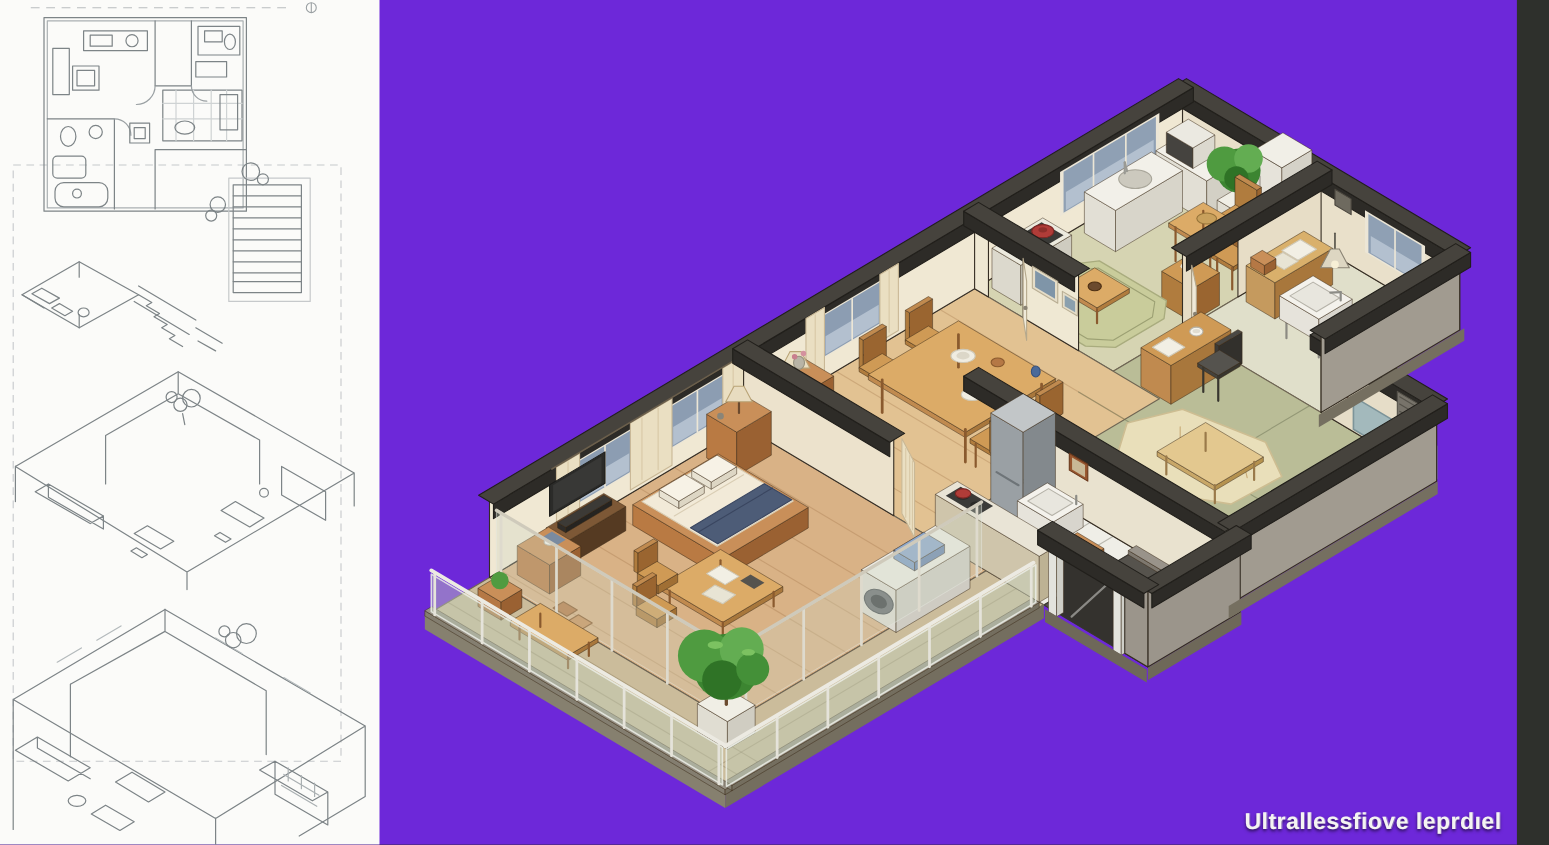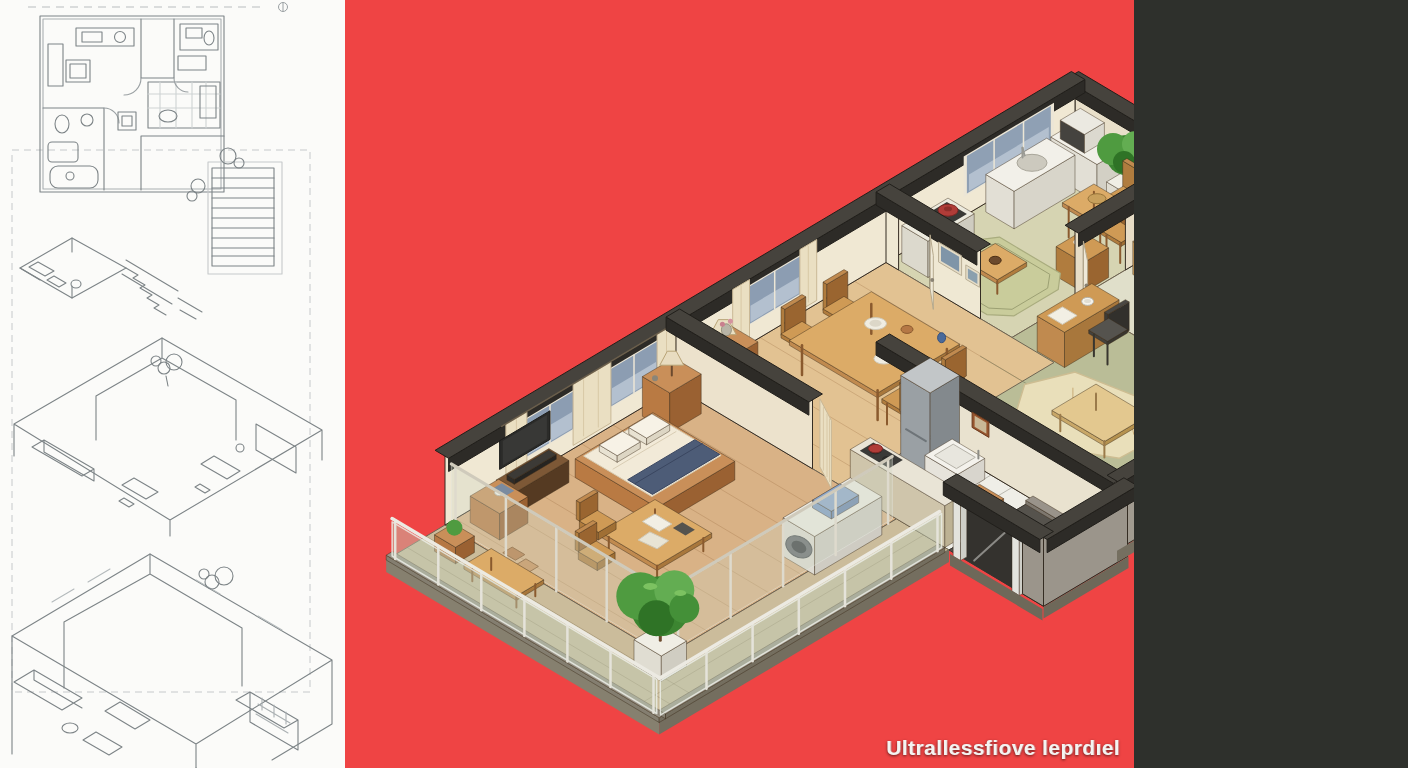--- a/index.html
+++ b/index.html
@@ -1,16 +1,16 @@
 <!DOCTYPE html>
 <html><head>
 <meta charset="utf-8">
 <style>
   html,body{margin:0;padding:0;background:#2e302c;}
-  #app{position:relative;width:1134px;height:768px;overflow:hidden;background:#ef4444;font-family:"Liberation Sans",sans-serif;}
+  #app{position:relative;width:1379px;height:768px;overflow:hidden;background:#6d28d9;font-family:"Liberation Sans",sans-serif;}
   #sketch-panel{position:absolute;left:0;top:0;width:345px;height:768px;background:#fbfbf9;}
   #scene{position:absolute;left:0;top:0;width:1408px;height:768px;}
   #watermark{position:absolute;right:14px;bottom:8px;color:#f4f4f2;font-weight:bold;font-size:21px;letter-spacing:0.4px;
     text-shadow:1px 0 0 rgba(255,255,255,0.35), 0 1px 3px rgba(0,0,0,0.65);}
   svg{display:block;}
 </style>
 </head>
 <body>
 
 <div id="app">

